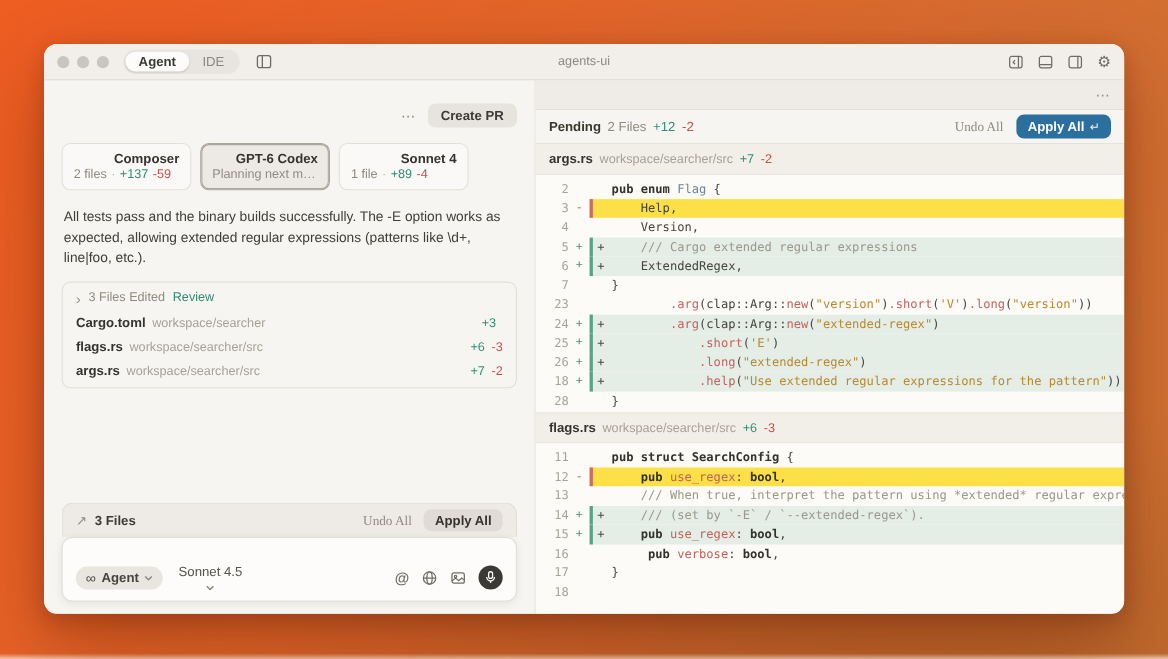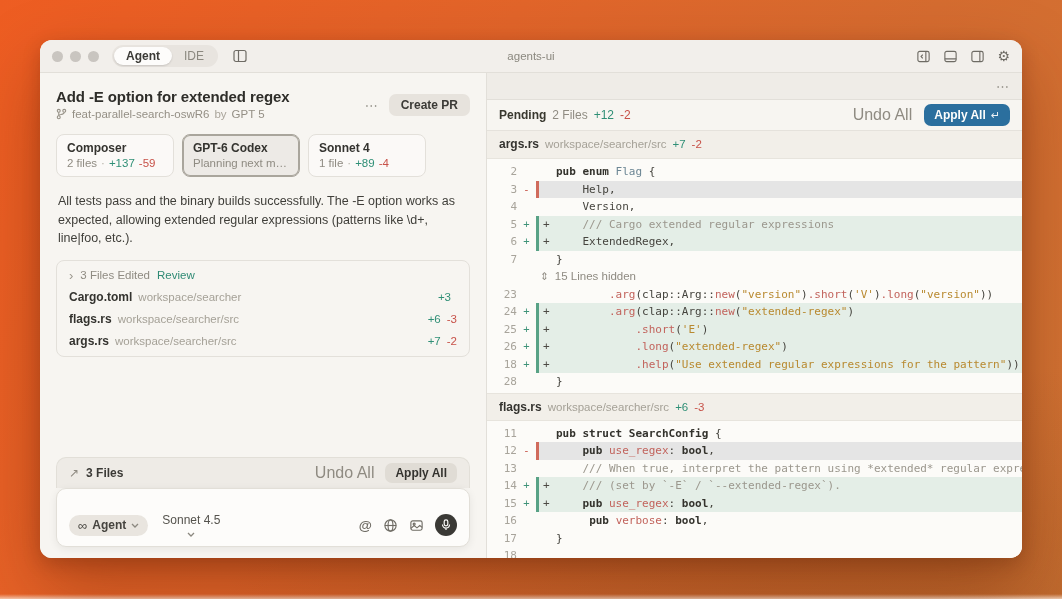--- a/index.html
+++ b/index.html
@@ -40,21 +40,21 @@
   .h-title { font-size:15px; font-weight:700; color:#2e2d29; letter-spacing:-.1px; }
   .h-sub { margin-top:3px; display:flex; align-items:center; gap:5px; font-size:11.5px; color:#948f85; }
   .h-sub .by { color:#aaa59b; }
   .head-actions { margin-left:auto; display:flex; align-items:center; gap:10px; padding-top:6px; }
   .dots { color:#8b887f; font-size:13px; letter-spacing:1px; }
   .btn-gray { background:#e7e3dd; border-radius:7px; padding:4px 12px; font-size:12px; font-weight:700; color:#3b3a36; border:none; font-family:inherit; }
   
   .cards { display:flex; gap:8px; margin-top:14px; }
   .card { background:#fbf9f7; border:1px solid #e3e0da; border-radius:8px; padding:6px 10px 7px; min-width:118px; }
   .card.sel { background:#edeae6; border:1px solid #a9a59c; box-shadow:0 0 0 1px #a9a59c inset; }
-  .card-title { font-size:12px; font-weight:700; color:#34332f; }
+  .card-title { font-size:12px; font-weight:700; color:#34332f;text-align:right; }
   .card-line { margin-top:2px; font-size:11.5px; color:#8f8b82; display:flex; gap:4px; align-items:baseline; }
   
   .plus { color:#2f8f76; }
   .minus { color:#c75148; }
   
   .todo { margin-top:11px; border:1px solid #e3e0da; border-radius:8px; overflow:hidden; }
   .todo-top { background:#f0ede8; border-bottom:1px solid #e7e4de; padding:6px 10px; font-size:12px; color:#45443f;
     white-space:nowrap; overflow:hidden; }
   .todo-bot { background:#faf8f5; padding:5px 10px; display:flex; align-items:center; gap:7px; }
   .todo-bot svg { width:12px; height:12px; color:#8f8b82; }
@@ -71,21 +71,21 @@
   .fe-name { font-size:12px; font-weight:600; color:#34332f; }
   .fe-path { font-size:11.5px; color:#a5a197; }
   .fe-row .plus, .fe-row .minus, .dfh .plus, .dfh .minus { font-size:11.5px; }
   .spacer { flex:1; }
   
   .bottom { margin-top:auto; }
   .apply-bar { display:flex; align-items:center; gap:7px; padding:5px 12px; background:#eeebe6;
     border:1px solid #e2dfd8; border-bottom:none; border-radius:10px 10px 0 0; }
   .ext { color:#8f8b82; font-size:12px; }
   .ab-label { font-size:12px; font-weight:600; color:#3b3a36; }
-  .undo { margin-left:auto; font-size:16px; color:#8f8b82; background:none; border:none; font-family:Liberation Sans, sans-serif; }
+  .undo { margin-left:auto; font-size:12px; color:#8f8b82; background:none; border:none; font-family:Liberation Serif, serif; }
   .btn-apply-gray { background:#e0dcd5; border-radius:7px; padding:3px 10px; font-size:12px; font-weight:700; color:#34332f; border:none; font-family:inherit; margin-left:4px; }
   .input-card { background:#fdfcfa; border:1px solid #e2dfd8; border-radius:10px;
     box-shadow:0 2px 8px rgba(0,0,0,.07); padding:10px 12px 9px; margin-bottom:5px; }
   .prompt-input { width:100%; border:none; outline:none; background:transparent; font-family:inherit; font-size:12.5px; color:#3f3e39; }
   .prompt-input::placeholder { color:#a6a298; }
   .input-toolbar { margin-top:14px; display:flex; align-items:center; }
   .agent-pill { display:flex; align-items:center; gap:5px; background:#e9e5df; border-radius:999px; padding:3px 9px;
     font-size:12px; font-weight:700; color:#46443f; }
   .inf { font-size:13px; font-weight:400; }
   .chev { width:8px; height:5px; color:#8b887f; }
@@ -113,21 +113,21 @@
   .dfh { height:28px; background:#f2efe9; border-bottom:1px solid #e7e4dd; border-top:1px solid #e7e4dd;
     display:flex; align-items:baseline; gap:6px; padding:6px 12px 0; }
   .diff-file:first-child .dfh { border-top:none; }
   .dlines { padding:4px 0 2px; background:#fcfbf8; }
   .crow { display:flex; height:17.5px; line-height:17.5px; font-family:"DejaVu Sans Mono", monospace; font-size:11px; }
   .ln { flex:none; width:30px; text-align:right; color:#a8a49b; }
   .gm { flex:none; width:19px; text-align:center; font-size:10.5px; color:#a8a49b; }
   .gm.add { color:#3f9379; } .gm.del { color:#c65549; }
   .cb { flex:1; min-width:0; white-space:pre; overflow:hidden; border-left:3px solid transparent; padding-left:4px; }
   .crow.add .cb { background:#e4eee7; border-left-color:#58a286; }
-  .crow.del .cb { background:#e5e5e5; border-left-color:#d06b5c; }
+  .crow.del .cb { background:#fde047; border-left-color:#d06b5c; }
   .im { display:inline-block; width:13px; color:#4c4a44; }
   .c-pl { color:#45443e; } .c-kw { color:#33322c; font-weight:600; } .c-ty { color:#6c8694; }
   .c-me { color:#c2635c; } .c-st { color:#b8892f; } .c-co { color:#9b978d; }
   .hl { font-family:"Liberation Sans", sans-serif; font-size:11.5px; color:#8f8b82; padding-left:4px; }
   .exp { margin-right:6px; font-size:10.5px; }
   .dot { color:#b5b1a7; }
 </style>
 </head>
 <body>
 
@@ -165,34 +165,20 @@
           <line x1="10.5" y1="2.5" x2="10.5" y2="13.5"></line>
         </svg>
       <span class="gear">⚙</span>
     </div>
   </div>
 
   <div class="main">
 
     <div class="left">
       <div class="head">
-        <div class="head-text">
-          <div class="h-title">Add -E option for extended regex</div>
-          <div class="h-sub">
-            <svg width="11" height="12" viewBox="0 0 12 13" fill="none" stroke="#979288" stroke-width="1.2">
-                <circle cx="3" cy="3" r="1.6"></circle>
-                <circle cx="3" cy="10" r="1.6"></circle>
-                <circle cx="9" cy="3" r="1.6"></circle>
-                <path d="M3 4.6 v3.8 M9 4.6 c0 3.4 -6 1.6 -6 3.8"></path>
-              </svg>
-            <span>feat-parallel-search-oswR6</span>
-            <span class="by">by</span>
-            <span>GPT 5</span>
-          </div>
-        </div>
         <div class="head-actions">
           <span class="dots">⋯</span>
           <button class="btn-gray">Create PR</button>
         </div>
       </div>
 
       <div class="cards">
         <div class="card">
           <div class="card-title">Composer</div>
           <div class="card-line">
@@ -350,25 +336,20 @@
               <div class="crow add">
                 <span class="ln">6</span>
                 <span class="gm add">+</span>
                 <span class="cb"><span class="im">+</span><span class="c-pl">    ExtendedRegex,</span></span>
               </div>
               <div class="crow ctx">
                 <span class="ln">7</span>
                 <span class="gm ctx"></span>
                 <span class="cb"><span class="im"></span><span class="c-pl">}</span></span>
               </div>
-              <div class="crow">
-                <span class="ln"></span>
-                <span class="gm"></span>
-                <span class="hl"><span class="exp">⇕</span>15 Lines hidden</span>
-              </div>
               <div class="crow ctx">
                 <span class="ln">23</span>
                 <span class="gm ctx"></span>
                 <span class="cb"><span class="im"></span><span class="c-pl">        </span><span class="c-me">.arg</span><span class="c-pl">(clap::Arg::</span><span class="c-me">new</span><span class="c-pl">(</span><span class="c-st">"version"</span><span class="c-pl">)</span><span class="c-me">.short</span><span class="c-pl">(</span><span class="c-st">'V'</span><span class="c-pl">)</span><span class="c-me">.long</span><span class="c-pl">(</span><span class="c-st">"version"</span><span class="c-pl">))</span></span>
               </div>
               <div class="crow add">
                 <span class="ln">24</span>
                 <span class="gm add">+</span>
                 <span class="cb"><span class="im">+</span><span class="c-pl">        </span><span class="c-me">.arg</span><span class="c-pl">(clap::Arg::</span><span class="c-me">new</span><span class="c-pl">(</span><span class="c-st">"extended-regex"</span><span class="c-pl">)</span></span>
               </div>

